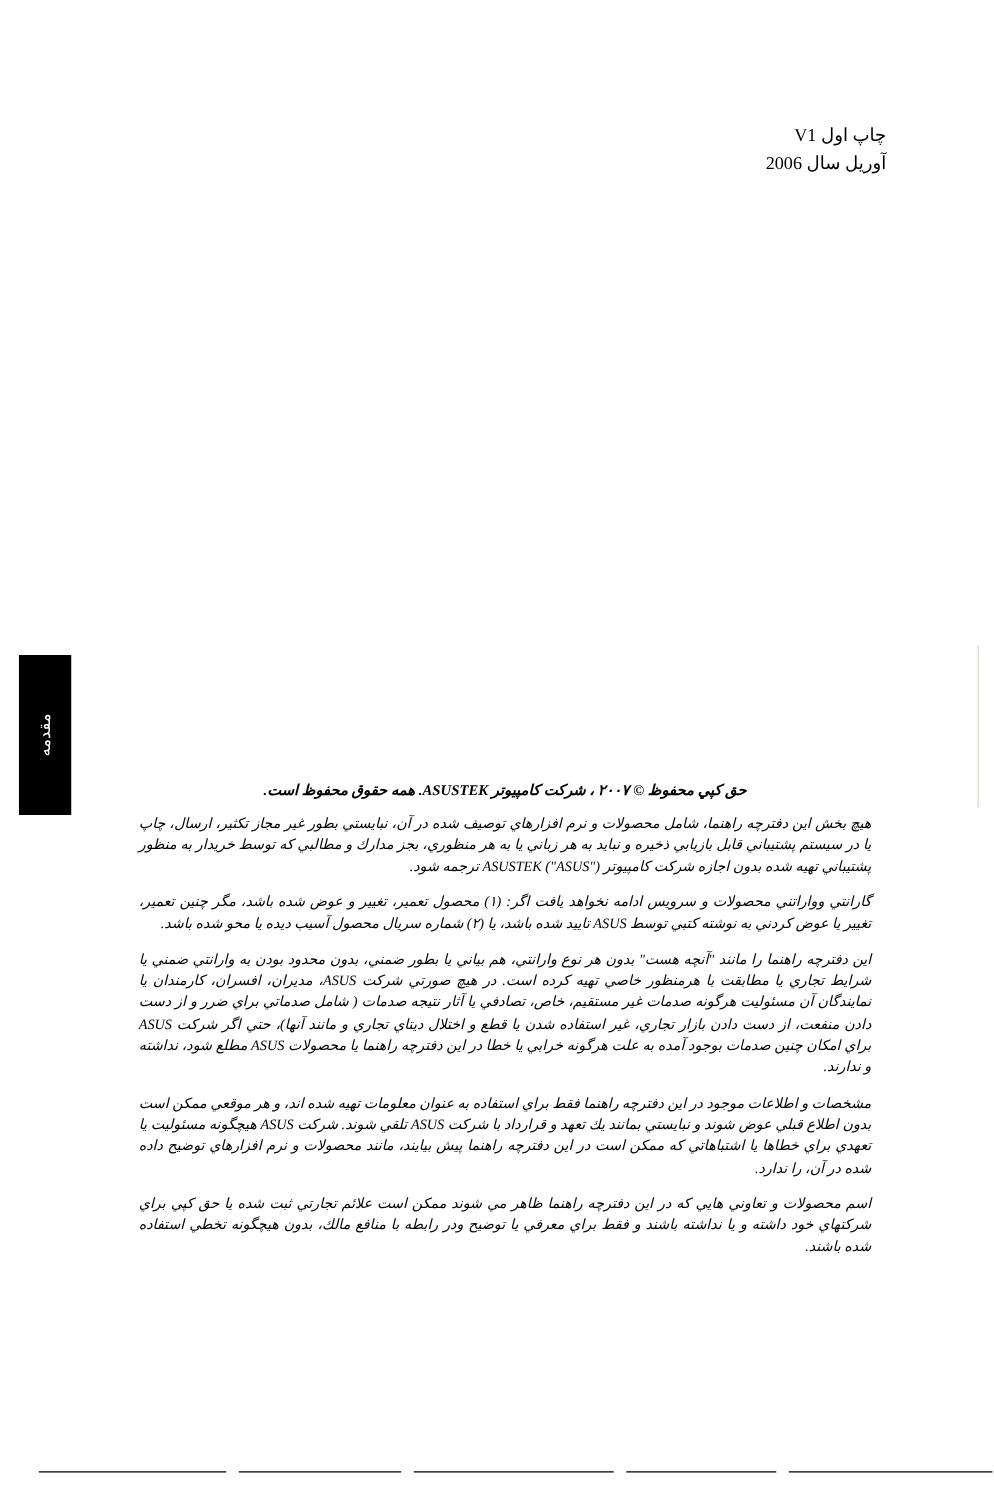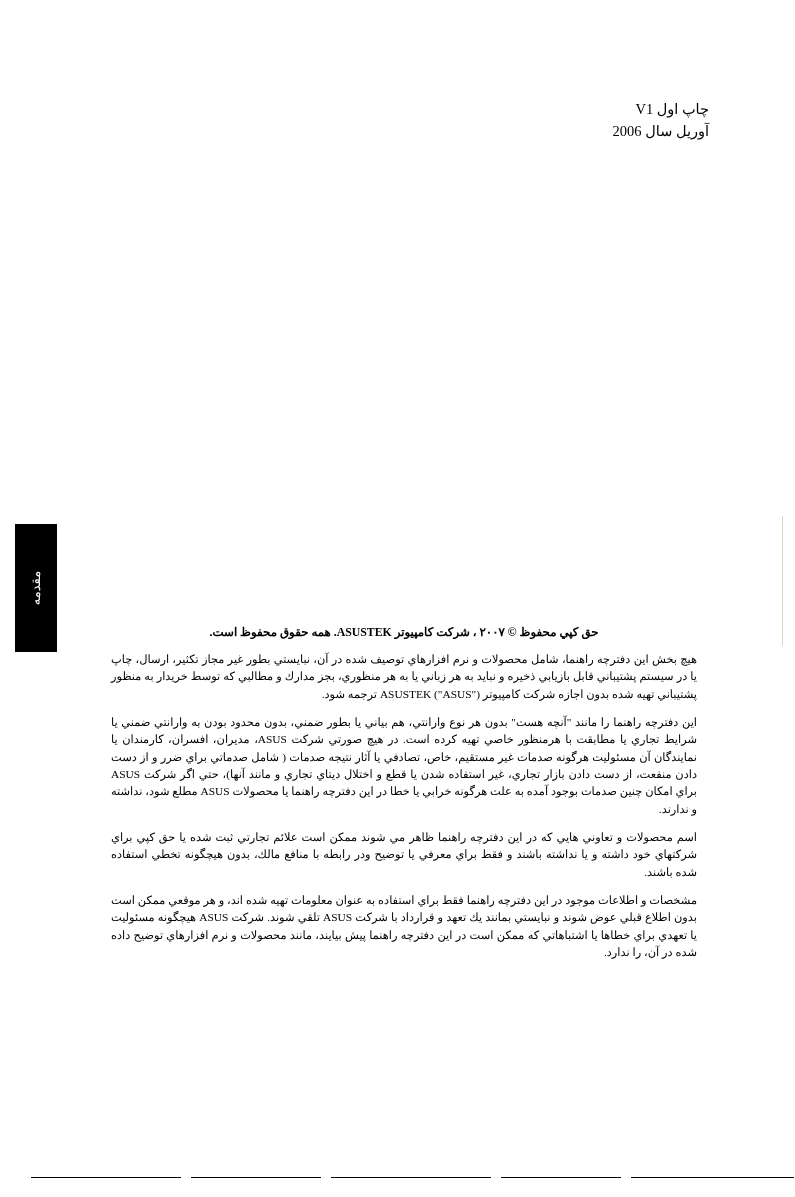--- a/index.html
+++ b/index.html
@@ -67,20 +67,21 @@
   
   .legal {
     position: absolute;
     top: 624px;
     right: 98px;
     left: 96px;
     direction: rtl;
     text-align: justify;
     font-size: 11.4px;
     line-height: 1.52;
+    font-style: italic;
   }
   .legal p {
     margin: 0 0 11px 0;
   }
   .legal p.heading {
     font-weight: bold;
     text-align: center;
     margin-bottom: 9px;
     font-size: 11.8px;
   }
@@ -117,23 +118,24 @@
 
   <div class="side-tab">
     <span class="side-tab-label">مقدمه</span>
   </div>
 
   <div class="right-rule"></div>
 
   <div class="legal">
     <p class="heading">حق کپي محفوظ © ۲۰۰۷ ، شرکت کامپیوتر ASUSTEK. همه حقوق محفوظ است.</p>
     <p>هیچ بخش این دفترچه راهنما، شامل محصولات و نرم افزارهاي توصیف شده در آن، نبایستي بطور غیر مجاز تکثیر، ارسال، چاپ یا در سیستم پشتیباني قابل بازیابي ذخیره و نباید به هر زباني یا به هر منظوري، بجز مدارك و مطالبي که توسط خریدار به منظور پشتیباني تهیه شده بدون اجازه شرکت کامپیوتر ASUSTEK ("ASUS") ترجمه شود.</p>
+    <p>گارانتي وواراتني محصولات و سرویس ادامه نخواهد یافت اگر: (۱) محصول تعمیر، تغییر و عوض شده باشد، مگر چنین تعمیر، تغییر یا عوض کردني به نوشته کتبي توسط ASUS تایید شده باشد، یا (۲) شماره سریال محصول آسیب دیده یا محو شده باشد.</p>
     <p>این دفترچه راهنما را مانند "آنچه هست" بدون هر نوع وارانتي، هم بیاني یا بطور ضمني، بدون محدود بودن به وارانتي ضمني یا شرایط تجاري یا مطابقت با هرمنظور خاصي تهیه کرده است. در هیچ صورتي شرکت ASUS، مدیران، افسران، کارمندان یا نمایندگان آن مسئولیت هرگونه صدمات غیر مستقیم، خاص، تصادفي یا آثار نتیجه صدمات ( شامل صدماتي براي ضرر و از دست دادن منفعت، از دست دادن بازار تجاري، غیر استفاده شدن یا قطع و اختلال دیتاي تجاري و مانند آنها)، حتي اگر شرکت ASUS براي امکان چنین صدمات بوجود آمده به علت هرگونه خرابي یا خطا در این دفترچه راهنما یا محصولات ASUS مطلع شود، نداشته و ندارند.</p>
+    <p>مشخصات و اطلاعات موجود در این دفترچه راهنما فقط براي استفاده به عنوان معلومات تهیه شده اند، و هر موقعي ممکن است بدون اطلاع قبلي عوض شوند و نبایستي بمانند یك تعهد و قرارداد با شرکت ASUS تلقي شوند. شرکت ASUS هیچگونه مسئولیت یا تعهدي براي خطاها یا اشتباهاتي که ممکن است در این دفترچه راهنما پیش بیایند، مانند محصولات و نرم افزارهاي توضیح داده شده در آن، را ندارد.</p>
     <p>اسم محصولات و تعاوني هایي که در این دفترچه راهنما ظاهر مي شوند ممکن است علائم تجارتي ثبت شده یا حق کپي براي شرکتهاي خود داشته و یا نداشته باشند و فقط براي معرفي یا توضیح ودر رابطه با منافع مالك، بدون هیچگونه تخطي استفاده شده باشند.</p>
-    <p>مشخصات و اطلاعات موجود در این دفترچه راهنما فقط براي استفاده به عنوان معلومات تهیه شده اند، و هر موقعي ممکن است بدون اطلاع قبلي عوض شوند و نبایستي بمانند یك تعهد و قرارداد با شرکت ASUS تلقي شوند. شرکت ASUS هیچگونه مسئولیت یا تعهدي براي خطاها یا اشتباهاتي که ممکن است در این دفترچه راهنما پیش بیایند، مانند محصولات و نرم افزارهاي توضیح داده شده در آن، را ندارد.</p>
   </div>
 
   <div class="bottom-rules">
     <span class="br1"></span>
     <span class="br2"></span>
     <span class="br3"></span>
     <span class="br4"></span>
     <span class="br5"></span>
   </div>
 

